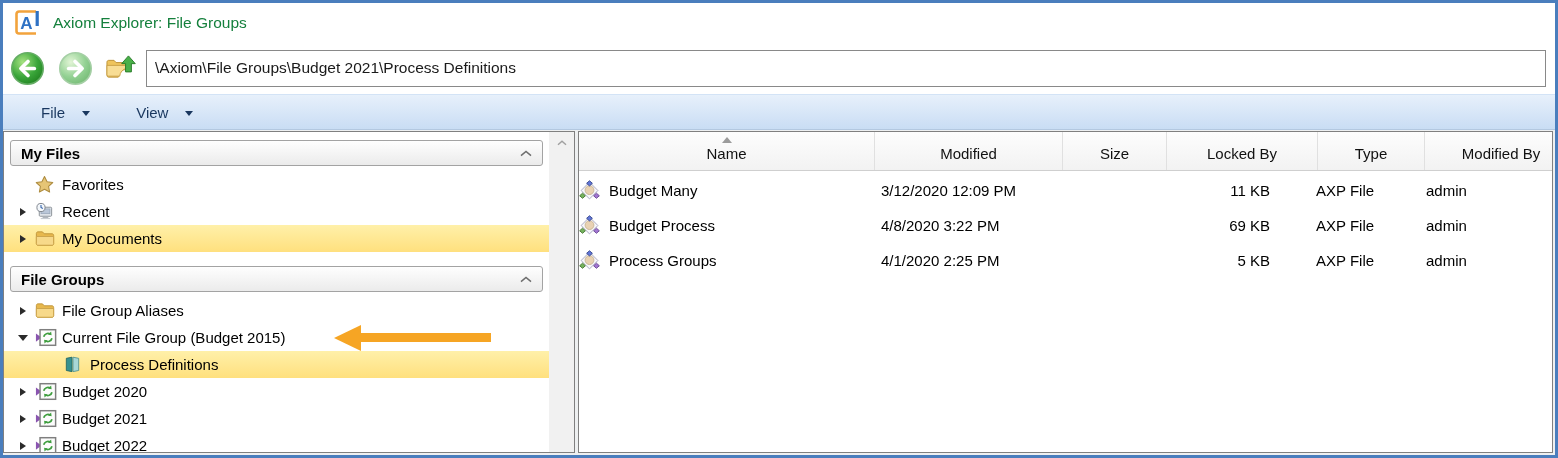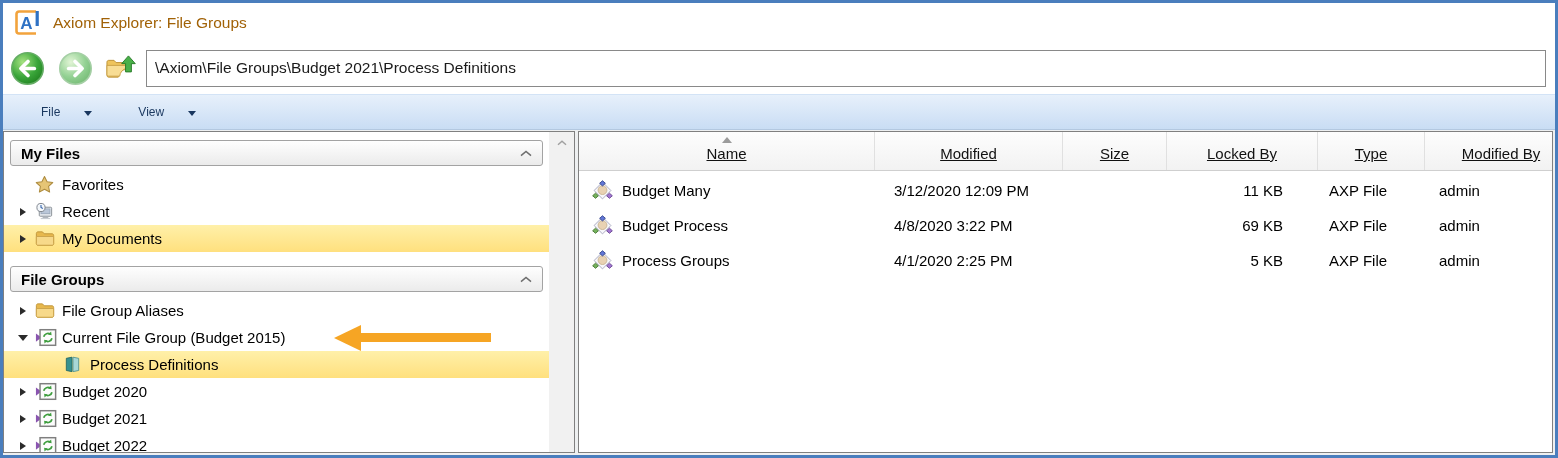--- a/index.html
+++ b/index.html
@@ -9,42 +9,42 @@
   .window {
     width: 1558px; height: 458px;
     border: 3px solid var(--window-border, #4a7ebd);
     display: flex; flex-direction: column;
     background: #fff; position: relative; overflow: hidden;
   }
 
   
   .title-bar { height: 39px; background:#fff; display:flex; align-items:center; padding-left: 11px; flex: none; }
   .app-logo { width:27px; height:27px; flex:none; display:flex; }
-  .title-text { margin-left: 12px; font-size: 15.5px; color:#a16207; }
+  .title-text { margin-left: 12px; font-size: 15.5px; color:#15803d; }
 
   
   .toolbar { height: 52px; background:#fff; display:flex; align-items:center; padding: 0 9px 0 7px; flex:none; }
   .nav-btn { width:35px; height:35px; border:none; background:transparent; padding:0; cursor:pointer; flex:none; display:flex; }
   .nav-btn.fwd { margin-left: 13px; }
   .folderup-btn { width:32px; height:31px; border:none; background:transparent; padding:0; margin-left:12px; cursor:pointer; flex:none; display:flex; }
   .address-bar {
     flex:1; height: 37px; margin-left: 9px;
     border: 1px solid #898989; background:#fff;
     font-family: "Liberation Sans", sans-serif;
     font-size: 15.5px; color:#1a1a1a; padding: 0 8px;
   }
 
   
   .menubar {
     height: 36px; flex:none; display:flex; align-items:center; padding-left: 26px;
     background: linear-gradient(var(--menubar-top,#e7f0fb), var(--menubar-bottom,#c9ddf4));
     border-top: 1px solid #d3e3f6; border-bottom: 1px solid #b3c8e0;
   }
-  .menu-item { display:flex; align-items:center; gap:24px; padding: 6px 12px; margin-right: 22px;
-    color: var(--menu-text,#19375f); font-size: 12px; cursor: pointer; background:transparent; border:none;
+  .menu-item { display:flex; align-items:center; gap:17px; padding: 6px 12px; margin-right: 22px;
+    color: var(--menu-text,#19375f); font-size: 15px; cursor: pointer; background:transparent; border:none;
     font-family: "Liberation Sans", sans-serif; }
   .caret-down { width:0; height:0; border-left:4.5px solid transparent; border-right:4.5px solid transparent;
     border-top:5px solid var(--menu-text,#19375f); margin-top:2px; }
 
   
   .main { flex:1; display:flex; background:#eef0f1; padding: 1px 2px 2px 0; gap:3px; min-height:0; }
 
   .sidebar { width: 572px; flex:none; background:#fff; border:1px solid var(--panel-border,#808080); position:relative; overflow:hidden; }
   .sidebar-content { position:absolute; inset:0; right:25px; overflow:hidden; }
   .sidebar-scrollbar { position:absolute; top:0; right:0; bottom:0; width:25px; background:#f1f1f1; }
@@ -74,34 +74,34 @@
     width: 157px; height: 26px; display:flex; align-items:center; z-index: 5; pointer-events:none; }
   .arrow-head { width:0; height:0; border-top:13px solid transparent; border-bottom:13px solid transparent;
     border-right: 27px solid var(--annotation-arrow,#f6a524); flex:none; }
   .arrow-shaft { flex:1; height: 9px; background: var(--annotation-arrow,#f6a524); }
 
   
   .panel { flex:1; background:#fff; border:1px solid var(--panel-border,#808080); display:flex; flex-direction:column; overflow:hidden; }
   .table-header { height: 39px; flex:none; display:flex; background: linear-gradient(#fdfdfd, #f2f2f2);
     border-bottom: 1px solid #cfcfcf; }
   .th { position:relative; display:flex; align-items:flex-end; justify-content:center; padding-bottom: 8px;
-    border-right: 1px solid var(--header-sep,#e0e0e0); font-size:15px; color:#111; cursor:pointer; background:transparent; border-top:none; border-left:none; border-bottom:none; font-family:"Liberation Sans",sans-serif;text-decoration:underline; }
+    border-right: 1px solid var(--header-sep,#e0e0e0); font-size:15px; color:#111; cursor:pointer; background:transparent; border-top:none; border-left:none; border-bottom:none; font-family:"Liberation Sans",sans-serif; }
   .th .sort-asc { position:absolute; top:5px; left:50%; transform:translateX(-50%);
     width:0; height:0; border-left:5px solid transparent; border-right:5px solid transparent; border-bottom:6px solid #9b9b9b; }
   .th-filler { flex:1; border-right:none; cursor:default; }
 
   .col-name { width: 296px; flex:none; }
   .col-modified { width: 188px; flex:none; }
   .col-locked_by { width: 151px; flex:none; }
   .col-size { width: 104px; flex:none; }
   .col-type { width: 107px; flex:none; }
   .col-modified_by { width: 153px; flex:none; }
 
   .table-body { flex:1; overflow:hidden; padding-top: 2px; }
-  .file-row { height: 35px; display:flex; align-items:center; font-size: 15px; color:#000; cursor:pointer; }
+  .file-row { height: 35px; display:flex; align-items:center; font-size: 15px; color:#000; cursor:pointer;justify-content:center; }
   .file-row .cell { display:flex; align-items:center; height:100%; }
   .cell.col-name { padding-left: 13px; gap: 9px; }
   .cell.col-modified { padding-left: 19px; }
   .cell.col-size { justify-content:flex-end; padding-right: 35px; }
   .cell.col-type { padding-left: 11px; }
   .cell.col-modified_by { padding-left: 14px; }
   .file-icon { display:flex; flex:none; }
 </style>
 </head>
 <body>

